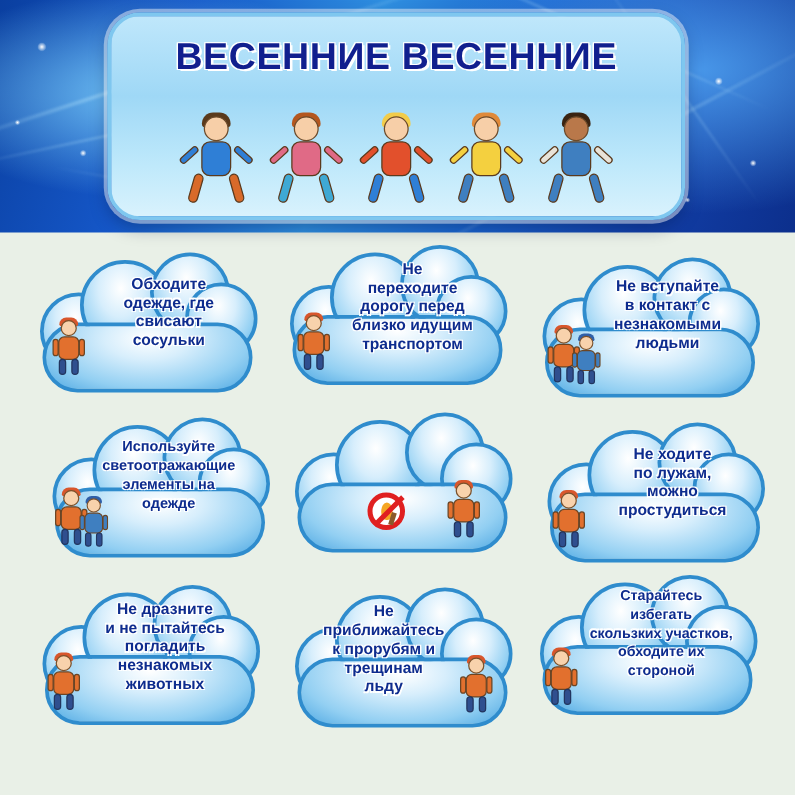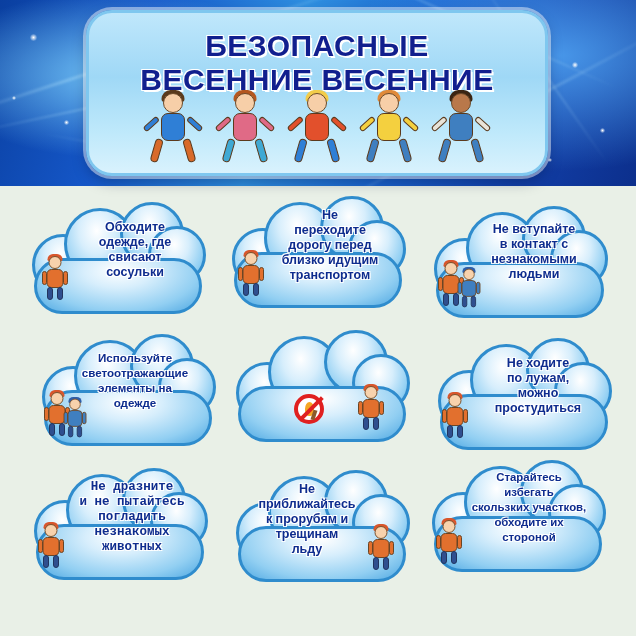--- a/index.html
+++ b/index.html
@@ -205,21 +205,20 @@
     <div class="spark" style="left:30px;  top:34px;  width:7px;  height:7px;"></div>
     <div class="spark" style="left:64px;  top:120px; width:5px;  height:5px;"></div>
     <div class="spark" style="left:572px; top:62px;  width:6px;  height:6px;"></div>
     <div class="spark" style="left:600px; top:128px; width:5px;  height:5px;"></div>
     <div class="spark" style="left:12px;  top:96px;  width:4px;  height:4px;"></div>
     <div class="spark" style="left:548px; top:158px; width:4px;  height:4px;"></div>
   </div>
 
   <div class="title-plate">
     <div class="title-text">
-      <div>БЕЗОПАСНЫЕ</div>
       <div>ВЕСЕННИЕ ВЕСЕННИЕ</div>
     </div>
 
     <div class="kids-row">
       <div class="kid">
         <div class="hair" style="background:#5a3a1c;"></div>
         <div class="head"></div>
         <div class="body" style="background:#2f7fd6;"></div>
         <div class="arm l" style="background:#2f7fd6;"></div>
         <div class="arm r" style="background:#2f7fd6;"></div>
@@ -405,21 +404,21 @@
         <div class="c-hat" style="background:#d8562c;"></div>
         <div class="c-head"></div>
         <div class="c-body" style="background:#e2702e;"></div>
         <div class="c-arm l" style="background:#e2702e;"></div>
         <div class="c-arm r" style="background:#e2702e;"></div>
         <div class="c-leg l"></div>
         <div class="c-leg r"></div>
       </div>
     </div>
 
-    <div class="cloud shift-right" style="left:30px; top:280px;font-family:Liberation Mono, monospace;">
+    <div class="cloud shift-right" style="left:30px; top:280px;">
       <div class="lobe lb1"></div>
       <div class="lobe lb2"></div>
       <div class="lobe lb3"></div>
       <div class="lobe lb4"></div>
       <div class="base"></div>
       <div class="txt" style="left:30px; right:6px; top:14px;">Не дразните
 и не пытайтесь
 погладить
 незнакомых
 животных</div>

